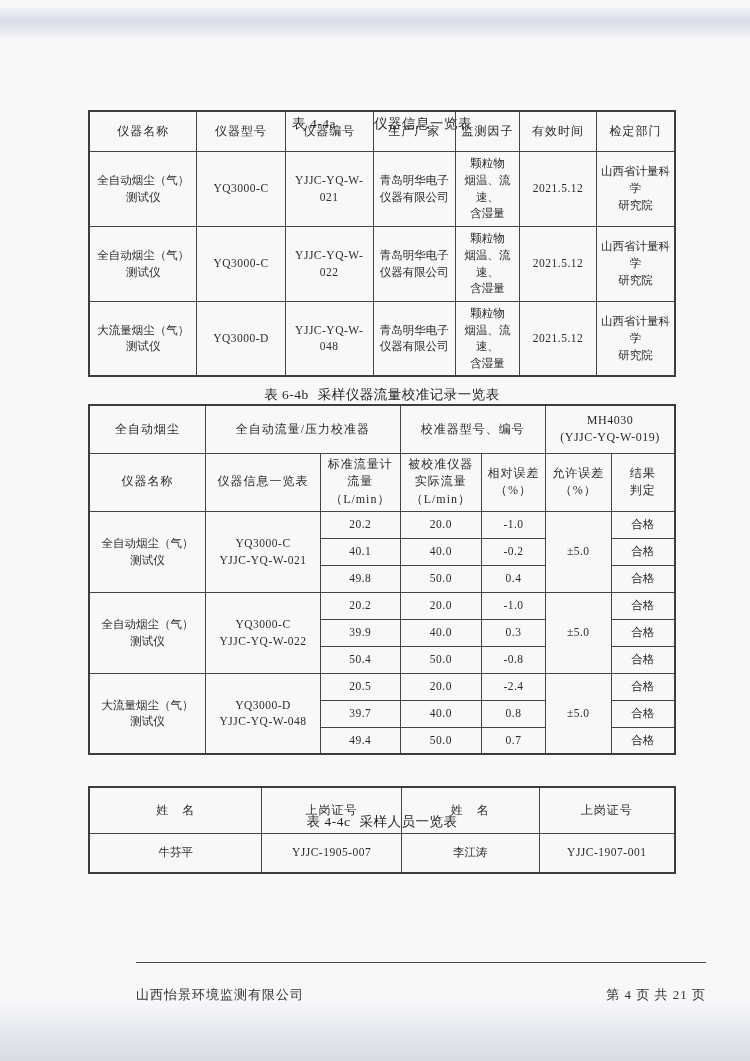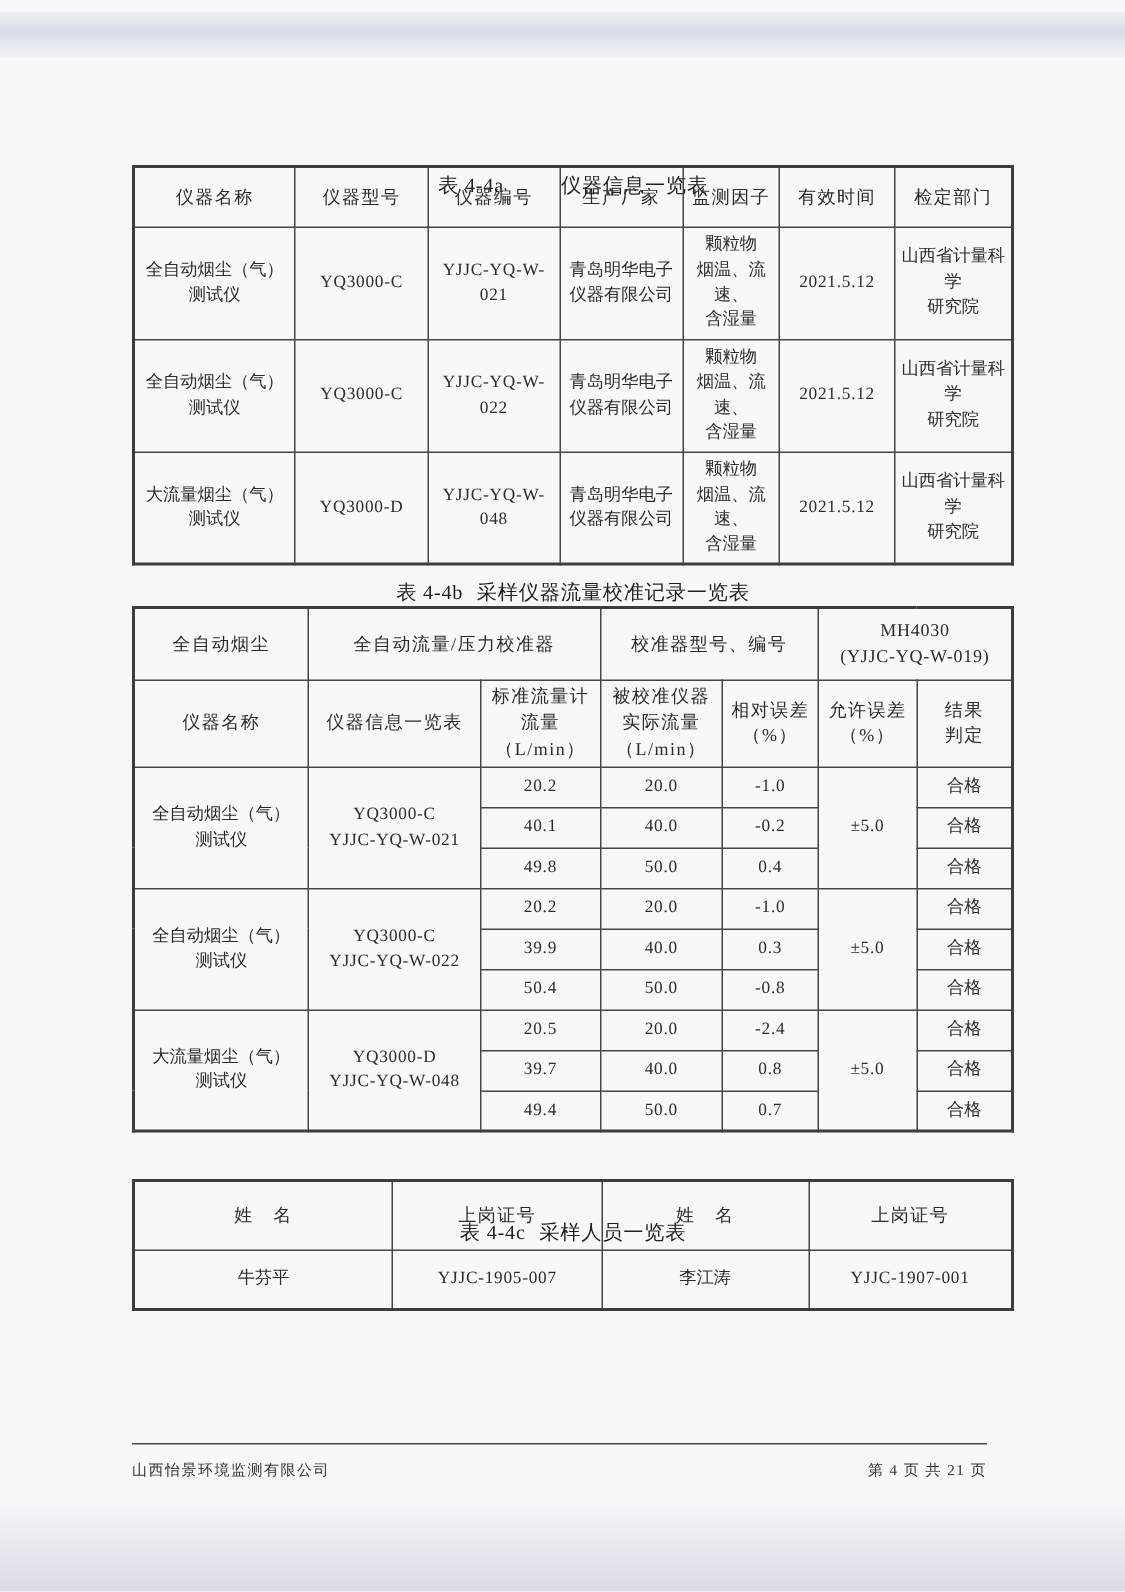--- a/index.html
+++ b/index.html
@@ -58,23 +58,23 @@
   .title-b { top:386px; }
 
   .table-c { top:786px; }
   .table-c tr.hdr { height:46px; }
   .table-c tr.row { height:40px; }
   .title-c { top:813px; }
 
   .footer {
     position:absolute; top:962px; width:570px;
     border-top:1.6px solid #4a4a4a;
-    padding-top:10px;
+    padding-top:23px;
     display:flex; justify-content:space-between;
-    font-size:10px; color:#333; letter-spacing:1px;
+    font-size:13px; color:#333; letter-spacing:1px;margin-left:48px;
   }
 </style>
 </head>
 <body>
 
 <div class="scan-band-top"></div>
 <div class="scan-band-bottom"></div>
 
 <div class="content">
 
@@ -142,21 +142,21 @@
 烟温、流速、
 含湿量</td>
       <td class="num">2021.5.12</td>
       <td>山西省计量科学
 研究院</td>
     </tr>
   </tbody>
     </table>
 
   <div class="tbl-title title-b">
-    <span class="gap-narrow">表 4-4b</span>
+    <span class="gap-narrow">表 6-4b</span>
     <span>采样仪器流量校准记录一览表</span>
   </div>
 
   <table class="table-b">
     <colgroup>
       <col style="width:19.9%">
         <col style="width:19.6%">
         <col style="width:13.6%">
       <col style="width:13.9%">
         <col style="width:10.9%">

